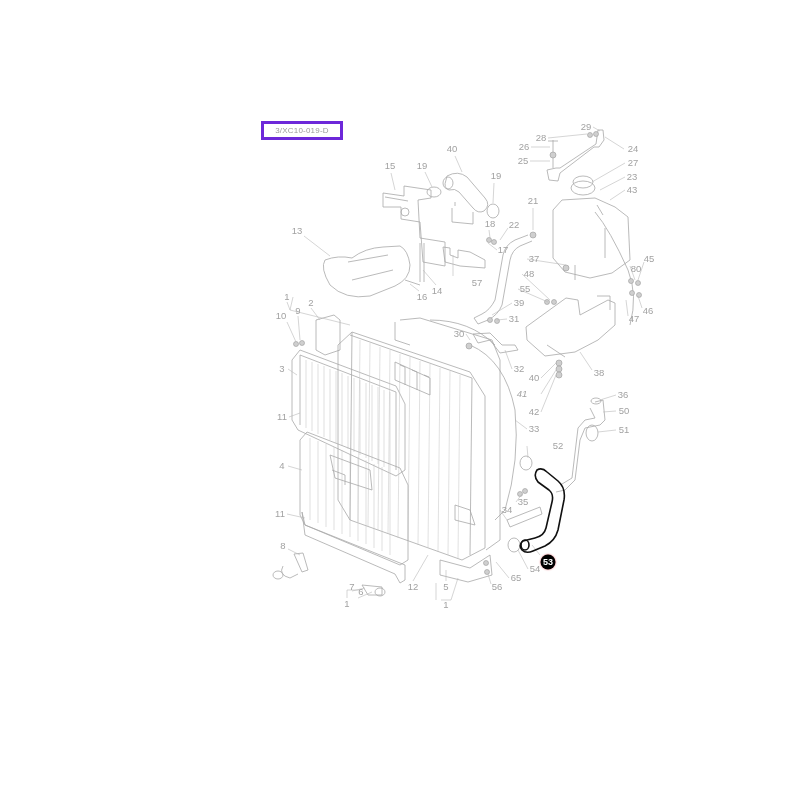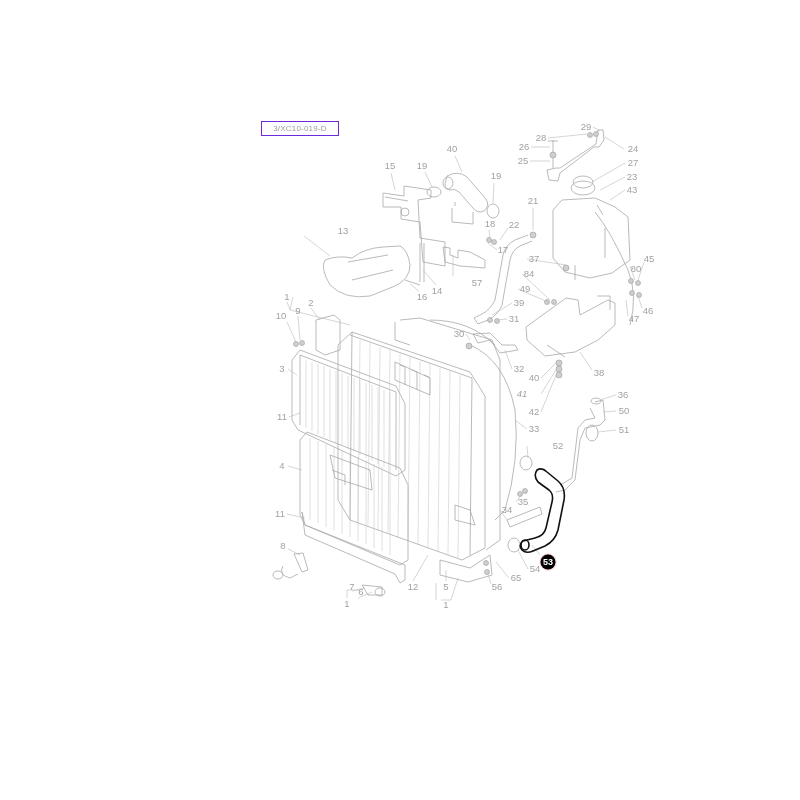--- a/index.html
+++ b/index.html
@@ -1,20 +1,20 @@
 <!DOCTYPE html>
 <html><head>
 <meta charset="utf-8">
 <style>
   html, body { margin: 0; padding: 0; background: #ffffff; }
   body { width: 800px; height: 800px; position: relative; overflow: hidden;
          font-family: "Liberation Sans", sans-serif; }
   #canvas { position: absolute; left: 0; top: 0; width: 800px; height: 800px; }
   .ref-box { position: absolute; left: 261px; top: 121px; width: 76px; height: 13px;
-             border: 1px solid #6d28d9; font-size: 8px; color: #9a9a9a;
+             border: 3px solid #6d28d9; font-size: 8px; color: #9a9a9a;
              line-height: 13px; text-align: center; letter-spacing: 0.2px; background:#fff; }
   .callout { position: absolute; font-size: 9.5px; color: #a2a2a2; line-height: 10px;
              transform: translate(-50%, -50%); white-space: nowrap; }
   .callout.hl { width: 15px; height: 15px; border-radius: 50%; background: #000000;
                 color: #fff; font-weight: bold; font-size: 9px; line-height: 15px; text-align: center;
                 box-shadow: 0 0 2px #e06068; }
   .logo { position: absolute; left: 146px; top: 636px; width: 170px; }
   .logo-line1 { font-family: "Liberation Sans", sans-serif; font-size: 24px; color: #9c9c9c;
                 letter-spacing: 0.5px; line-height: 22px; font-weight: normal;
                 -webkit-text-stroke: 0.3px #888; color: #fff; text-shadow: 0 0 0 #fff; }
@@ -197,27 +197,27 @@
     <div class="callout" style="left: 632px; top: 177px;">23</div>
     <div class="callout" style="left: 632px; top: 190px;">43</div>
     <div class="callout" style="left: 390px; top: 166px;">15</div>
     <div class="callout" style="left: 422px; top: 166px;">19</div>
     <div class="callout" style="left: 452px; top: 149px;">40</div>
     <div class="callout" style="left: 496px; top: 176px;">19</div>
     <div class="callout" style="left: 533px; top: 201px;">21</div>
     <div class="callout" style="left: 514px; top: 225px;">22</div>
     <div class="callout" style="left: 490px; top: 224px;">18</div>
     <div class="callout" style="left: 503px; top: 250px;">17</div>
-    <div class="callout" style="left: 297px; top: 231px; margin-left: 46px;">13</div>
+    <div class="callout" style="left: 297px; top: 231px;">13</div>
     <div class="callout" style="left: 456px; top: 283px; padding-left: 42px;">57</div>
     <div class="callout" style="left: 437px; top: 291px;">14</div>
     <div class="callout" style="left: 422px; top: 297px;">16</div>
     <div class="callout" style="left: 534px; top: 259px;">37</div>
-    <div class="callout" style="left: 529px; top: 274px;">84</div>
-    <div class="callout" style="left: 525px; top: 289px;">49</div>
+    <div class="callout" style="left: 529px; top: 274px;">48</div>
+    <div class="callout" style="left: 525px; top: 289px;">55</div>
     <div class="callout" style="left: 519px; top: 303px;">39</div>
     <div class="callout" style="left: 514px; top: 319px;">31</div>
     <div class="callout" style="left: 459px; top: 334px;">30</div>
     <div class="callout" style="left: 636px; top: 269px;">80</div>
     <div class="callout" style="left: 649px; top: 259px;">45</div>
     <div class="callout" style="left: 648px; top: 311px;">46</div>
     <div class="callout" style="left: 634px; top: 319px;">47</div>
     <div class="callout" style="left: 519px; top: 369px;">32</div>
     <div class="callout" style="left: 599px; top: 373px;">38</div>
     <div class="callout" style="left: 534px; top: 378px;">40</div>

